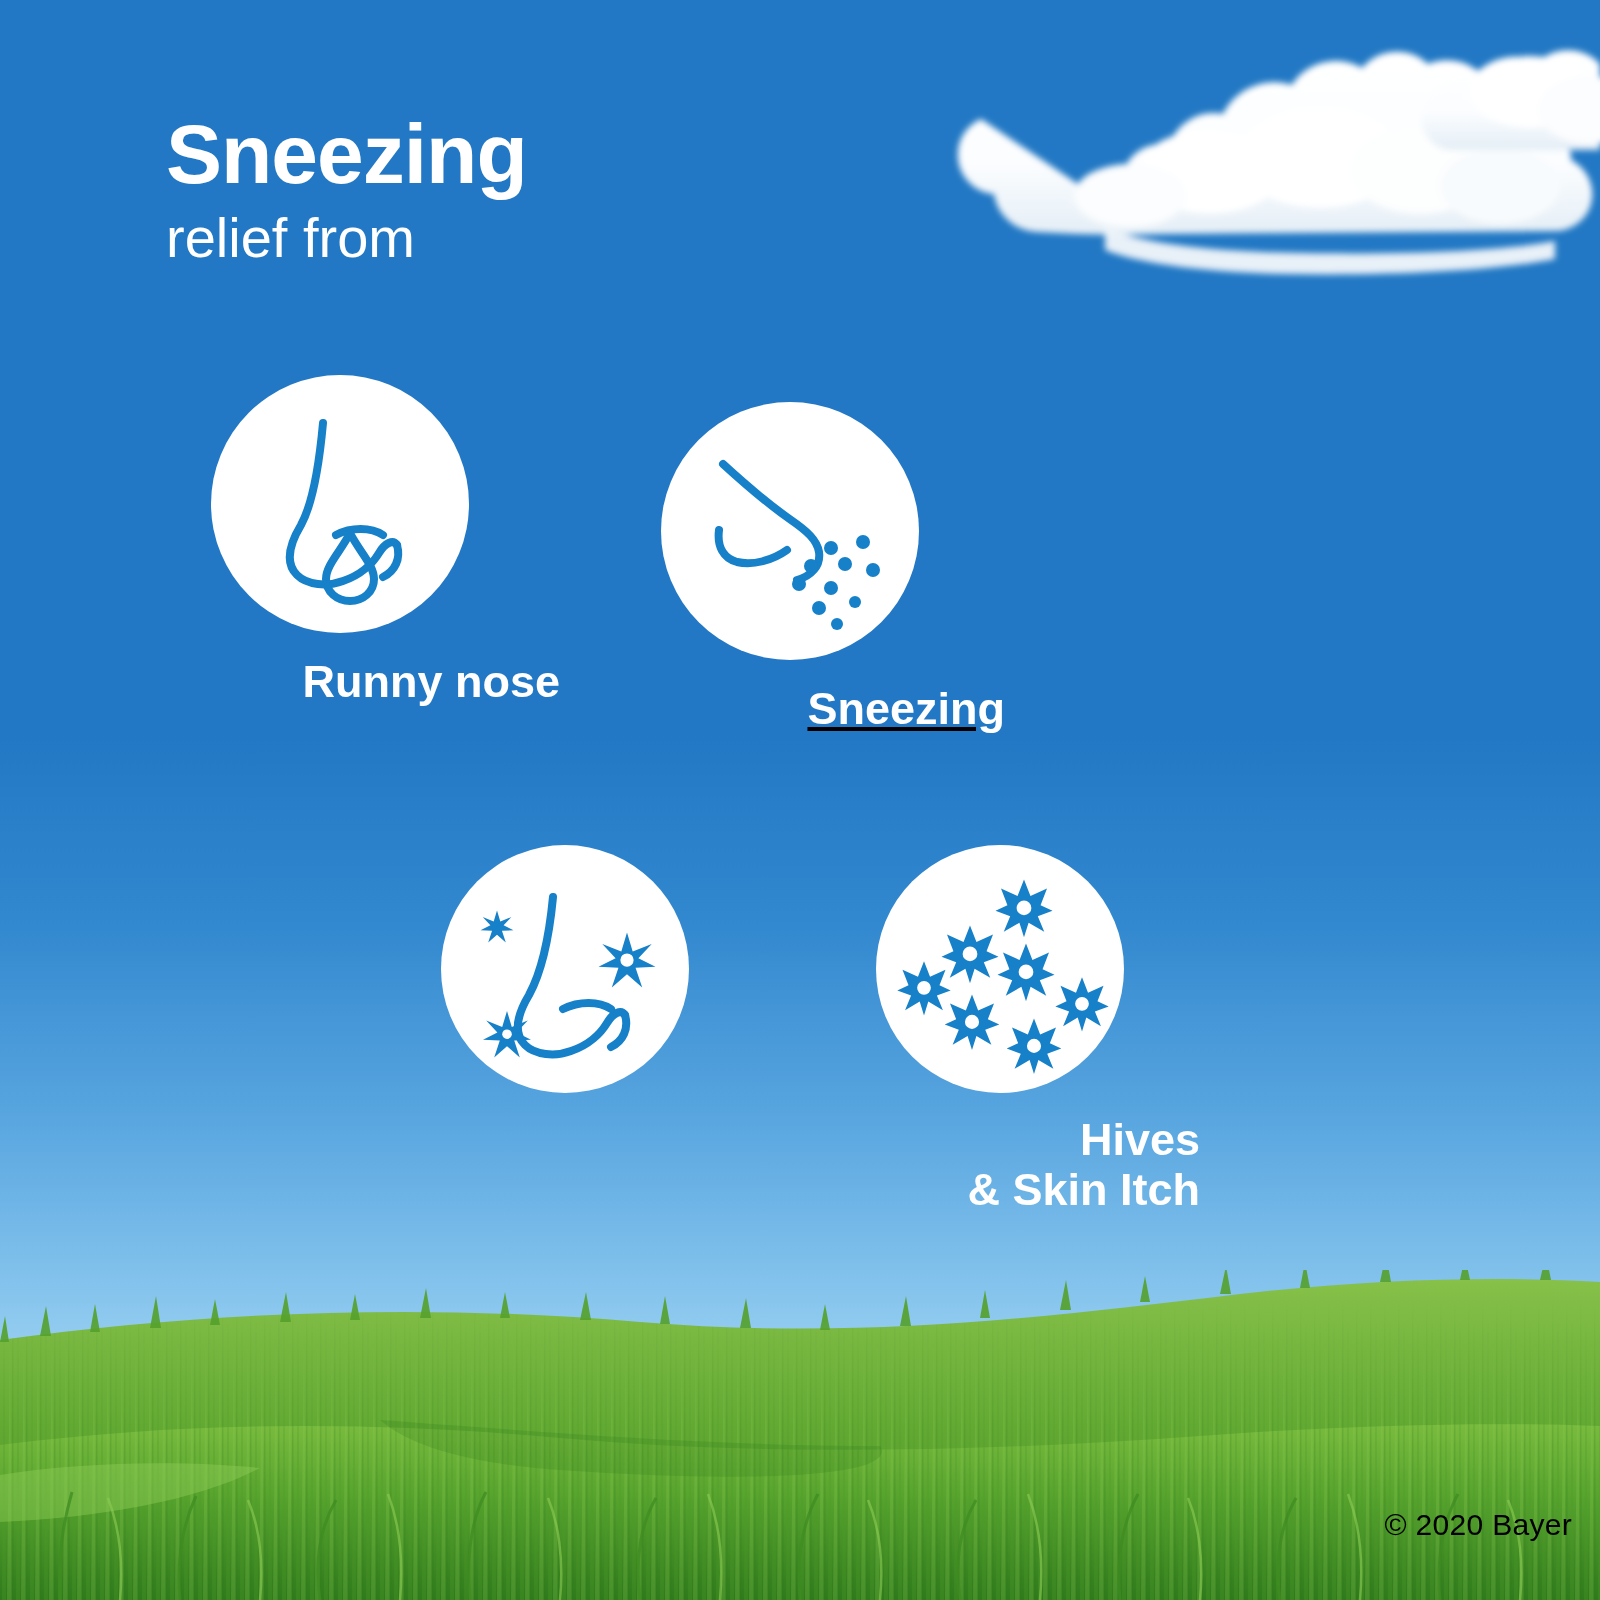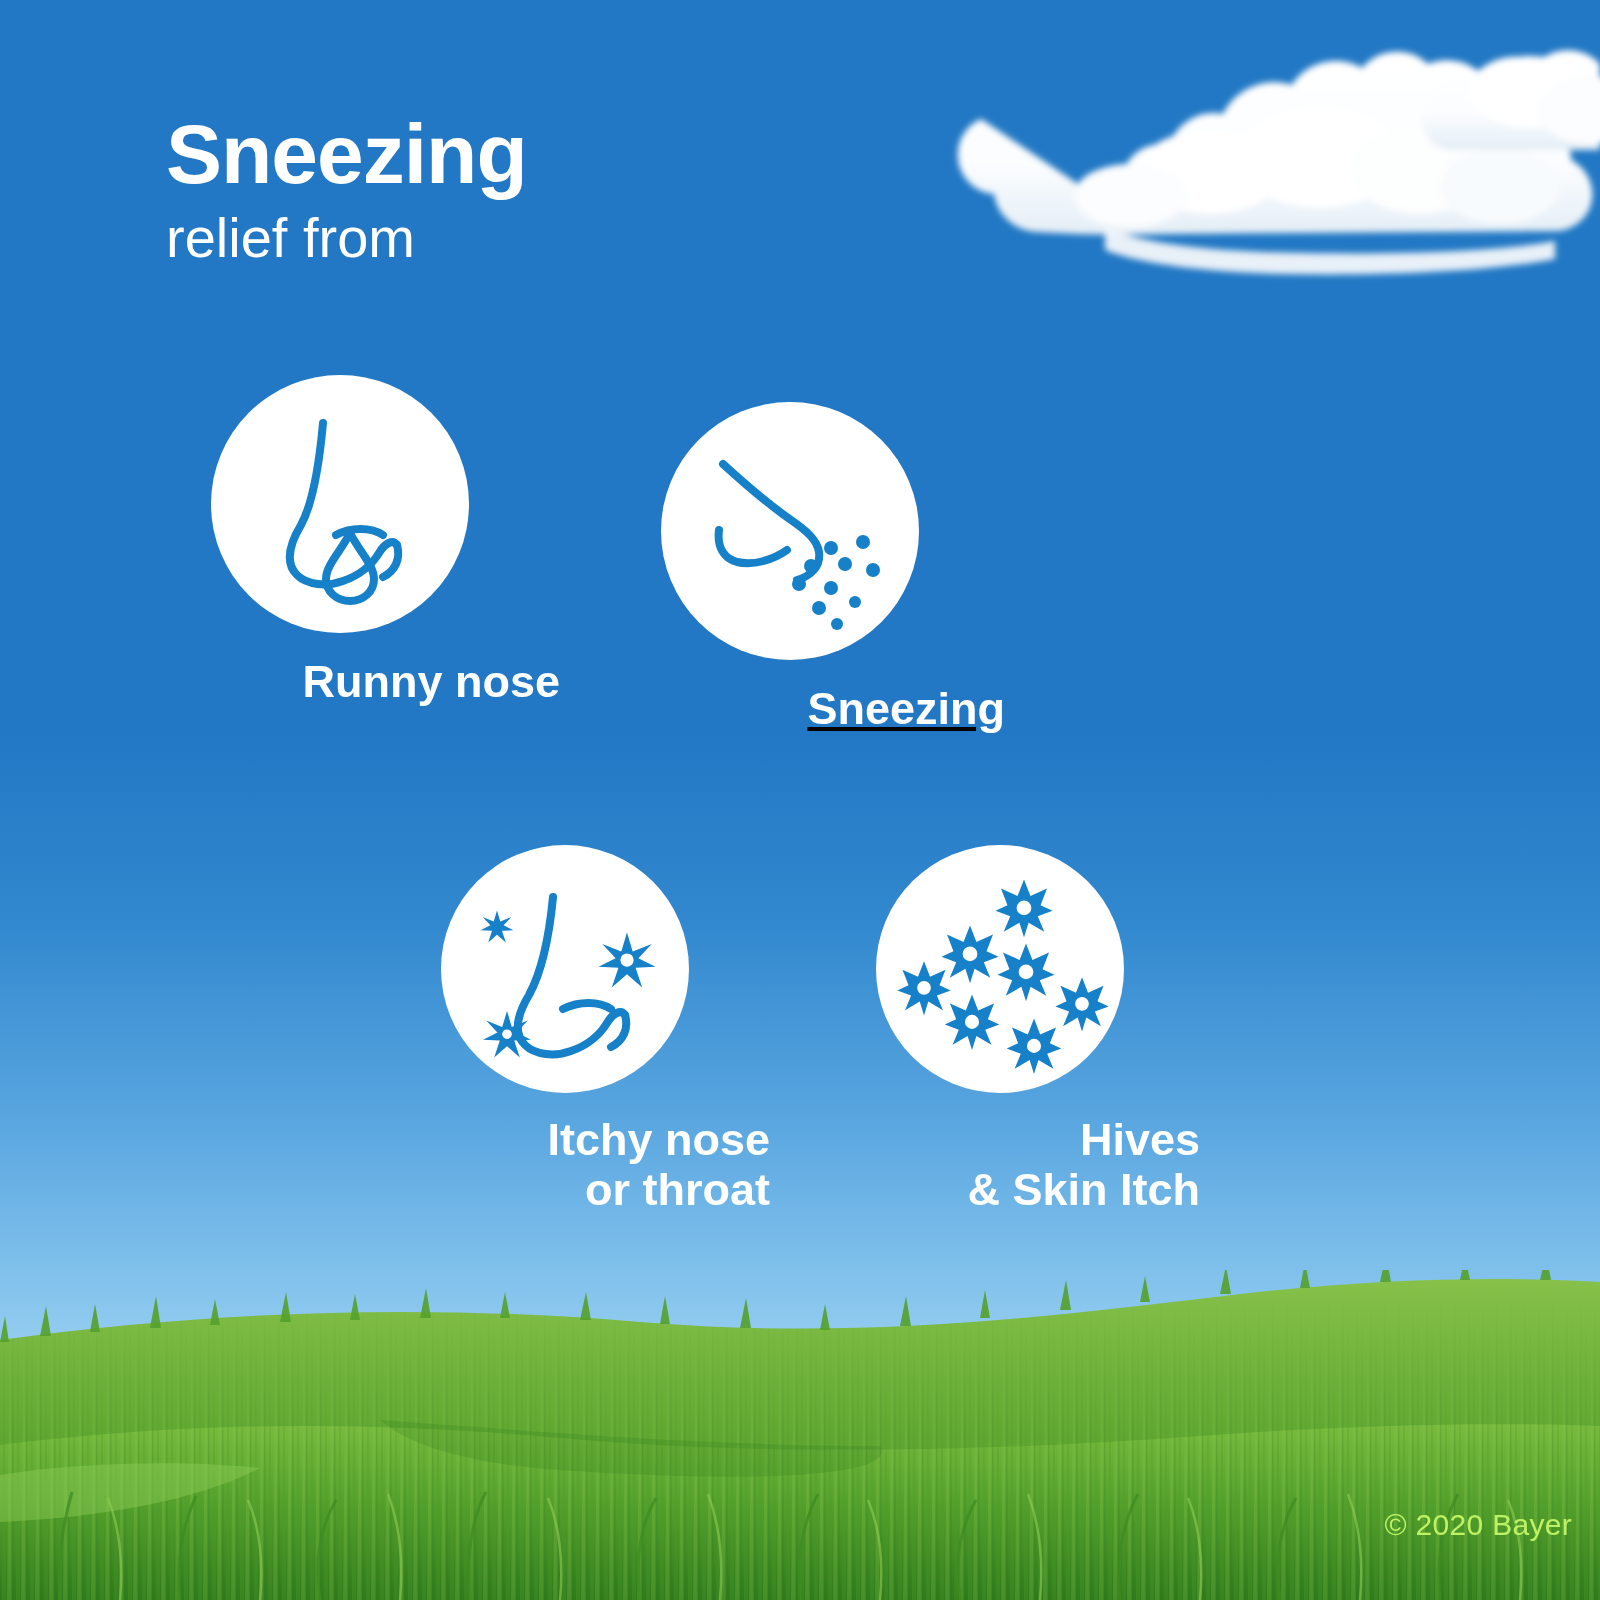--- a/index.html
+++ b/index.html
@@ -106,21 +106,21 @@
   #sym-sneeze  { left: 575px;  top: 402px; width: 430px; text-decoration: underline; }
   #sym-eyes    { left: 1000px; top: 378px; width: 480px; }
   #sym-itchy   { left: 360px;  top: 845px; width: 410px; }
   #sym-hives   { left: 800px;  top: 845px; width: 400px; }
 
   
   .copyright {
     position: absolute;
     right: 28px;
     bottom: 58px;
-    color: #bef264;
+    color: #000000;
     font-size: 30px;
     font-weight: normal;
     letter-spacing: 0.3px;
   }
 </style>
 </head>
 <body>
 
 <div id="stage">
 
@@ -356,22 +356,20 @@
           </g>
 
           <g transform="translate(66,190) scale(0.8)">
             <path d="M0,-30 L6,-10 L26,-18 L12,-3 L30,6 L9,7 L16,28 L0,14
                      L-16,28 L-9,7 L-30,6 L-12,-3 L-26,-18 L-6,-10 Z"></path>
             <circle cx="0" cy="-1" r="6" fill="#ffffff"></circle>
           </g>
         </g>
       </svg>
     </div>
-    <div class="sym-label">Itchy nose
-or throat</div>
   </div>
 
   <div class="symptom row2" id="sym-hives">
     <div class="bubble">
       <svg width="248" height="248" viewBox="0 0 248 248">
         <defs>
           <g id="hive">
             <path d="M0,-30 L7,-12 L25,-20 L18,-2 L31,4 L15,10 L22,27 L5,17
                      L0,33 L-5,17 L-22,27 L-15,10 L-31,4 L-18,-2 L-25,-20 L-7,-12 Z" fill="#1680c8"></path>
             <circle cx="0" cy="1" r="8" fill="#ffffff"></circle>

